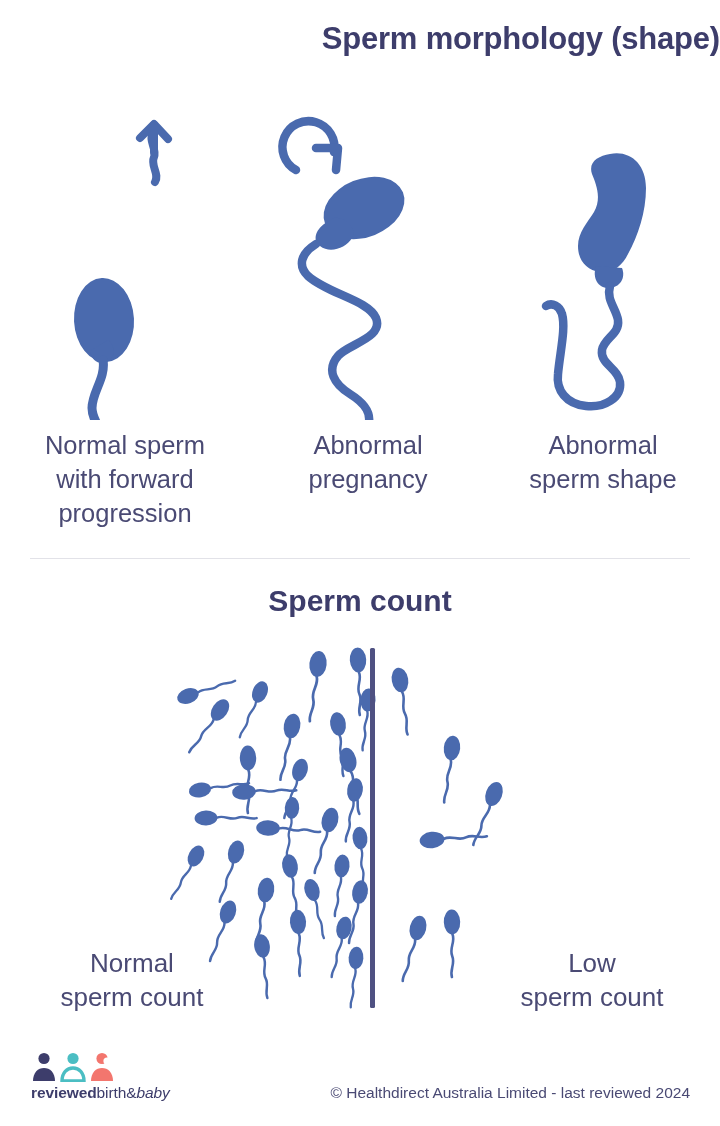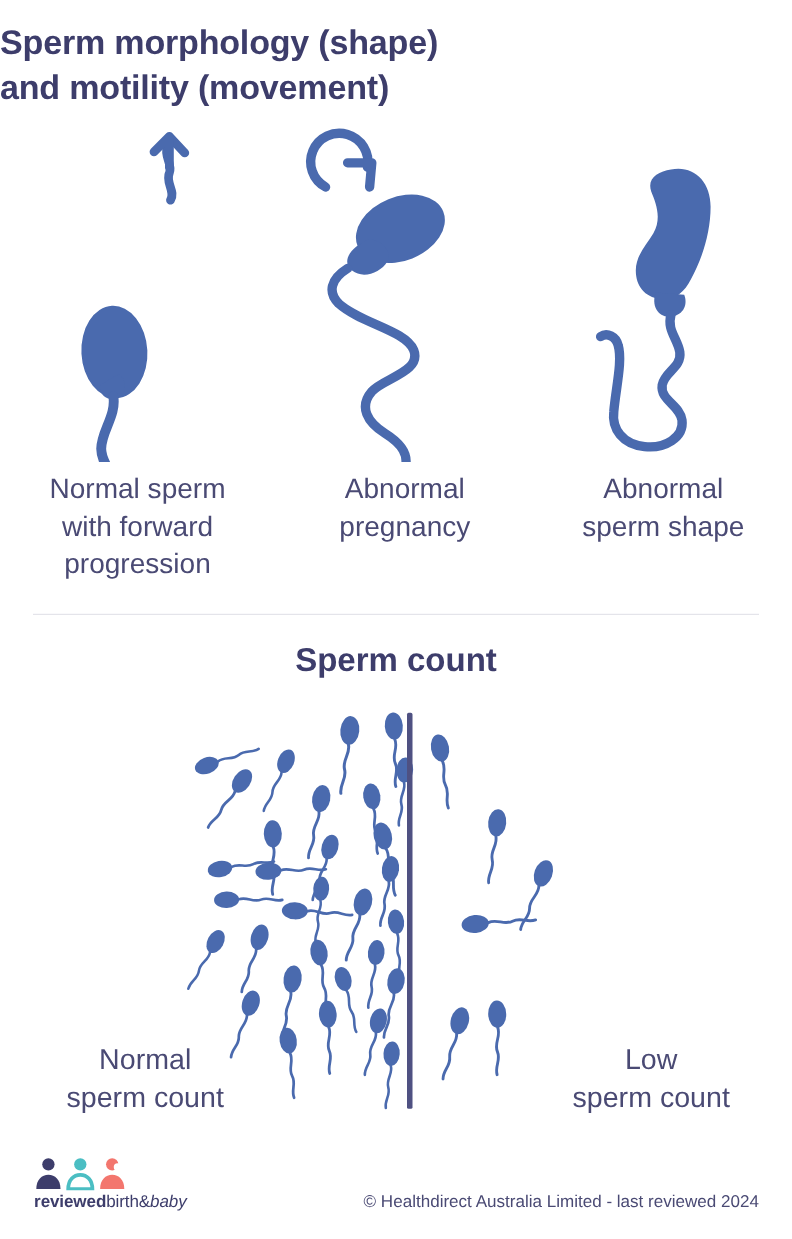--- a/index.html
+++ b/index.html
@@ -22,21 +22,21 @@
     width: 720px;
     height: 1126px;
   }
 
   
   .title {
     position: absolute;
     top: 18px;
     left: 0;
     width: 720px;
-    text-align: left;
+    text-align: right;
     font-size: 31px;
     font-weight: bold;
     line-height: 41px;
     letter-spacing: -0.2px;
     color: #3d3d6b;
   }
   .title .l2 { display: block; }
 
   
   .morph-figs {
@@ -166,21 +166,20 @@
     white-space: nowrap;
   }
 </style>
 </head>
 <body>
 
 <div class="page">
 
   <div class="title">
     <span>Sperm morphology (shape)</span>
-    <span class="l2">and motility (movement)</span>
   </div>
 
   <div class="morph-figs">
 
     <div class="fig fig-normal">
       <svg viewBox="0 0 190 312" width="190" height="312">
         <g fill="#4a6aae">
 
           <ellipse cx="56" cy="212" rx="30" ry="42" transform="rotate(-3 56 212)"></ellipse>
 

